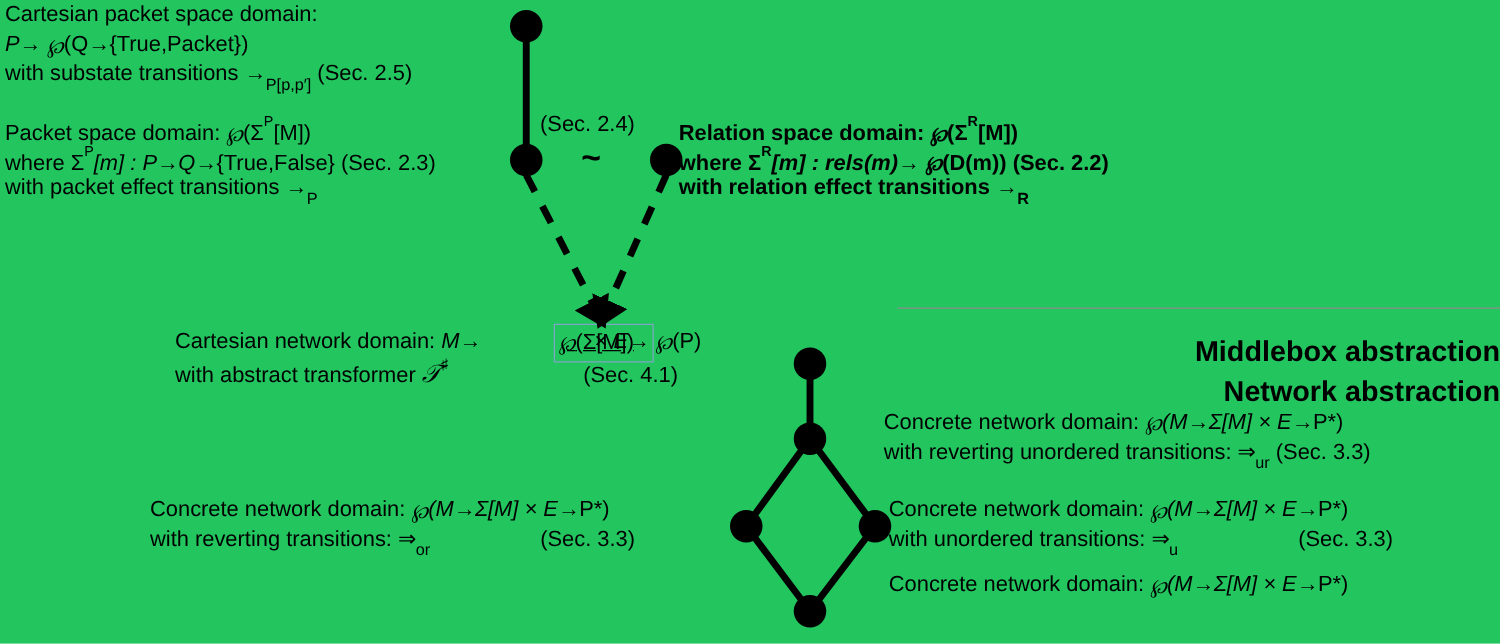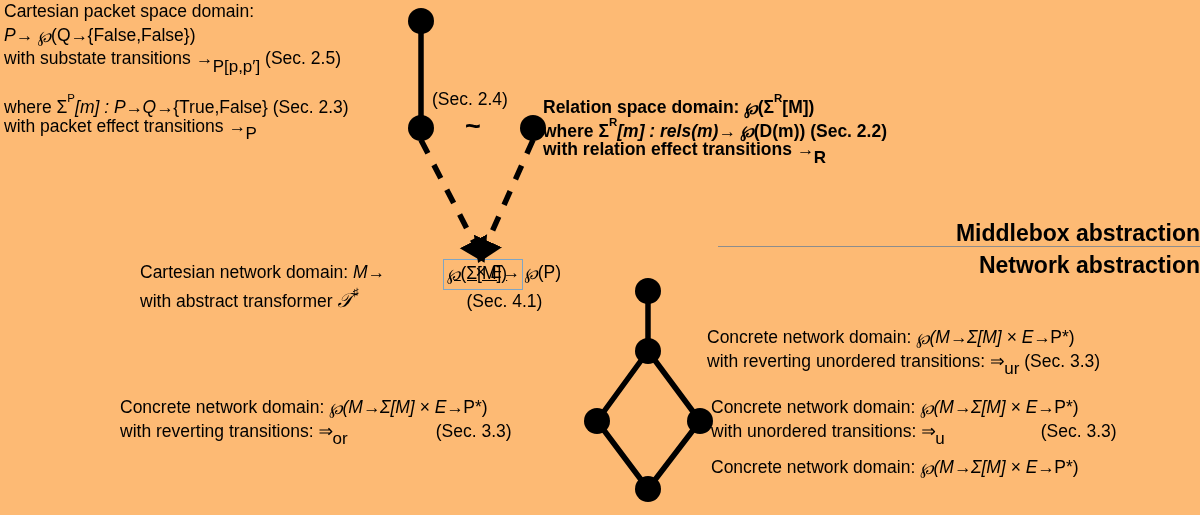--- a/index.html
+++ b/index.html
@@ -9,21 +9,21 @@
   }
   body {
     font-family: "Liberation Sans", sans-serif;
     color: #000000;
   }
   #stage {
     position: relative;
     width: 1200px;
     height: 515px;
     overflow: hidden;
-    background: #fdba74;
+    background: #22c55e;
   }
   .txt {
     position: absolute;
     white-space: nowrap;
     font-size: 17.5px;
     line-height: 23px;
     color: #000;
   }
   .blk { position: absolute; }
   .blk .ln {
@@ -34,21 +34,21 @@
   }
   i.it { font-style: italic; }
   .pw {
     font-family: "DejaVu Serif", serif;
     font-style: italic;
     font-size: 16px;
     position: relative;
     top: 1px;
   }
   .sub {
-    font-size: 17px;
+    font-size: 13px;
     vertical-align: sub;
     position: relative;
     top: 3px;
   }
   .sup {
     font-size: 11.5px;
     vertical-align: super;
     position: relative;
     top: -4px;
   }
@@ -79,43 +79,47 @@
   .divider {
     position: absolute;
     border-top: 1.6px solid #8d8d8d;
   }
   .abslabel {
     position: absolute;
     font-size: 23px;
     font-weight: bold;
     white-space: nowrap;
     text-align: right;
+    margin-top: 48px;
   }
   .scriptT {
     font-family: "DejaVu Serif", serif;
     font-style: italic;
     font-size: 20px;
   }
 </style>
 </head>
 <body>
 
 <div id="stage">
 
   <div class="blk" style="left:4px; top:0px;">
     <div class="ln">Cartesian packet space domain:</div>
     <div class="ln">
-      <i class="it">P</i><span class="arr">→</span><span class="sp"></span><span class="pw">℘</span><span>(Q</span><span class="arr">→</span><span>{False,False})</span>
+      <i class="it">P</i><span class="arr">→</span><span class="sp"></span><span class="pw">℘</span><span>(Q</span><span class="arr">→</span><span>{True,Packet})</span>
     </div>
     <div class="ln">
       <span>with substate transitions </span><span class="arr">→</span><span class="sub">P[p,p′]</span><span> (Sec. 2.5)</span>
     </div>
   </div>
 
   <div class="blk" style="left:4px; top:91px;">
+    <div class="ln">
+      <span>Packet space domain: </span><span class="pw">℘</span><span>(Σ</span><span class="sup">P</span><span>[M])</span>
+    </div>
     <div class="ln">
       <span>where Σ</span><span class="sup">P</span><i class="it">[m] : P</i><span class="arr">→</span><i class="it">Q</i><span class="arr">→</span><span>{True,False} (Sec. 2.3)</span>
     </div>
     <div class="ln">
       <span>with packet effect transitions </span><span class="arr">→</span><span class="sub">P</span>
     </div>
   </div>
 
 
   <div class="txt" style="left:432px; top:88px;text-align:center;">(Sec. 2.4)</div>

